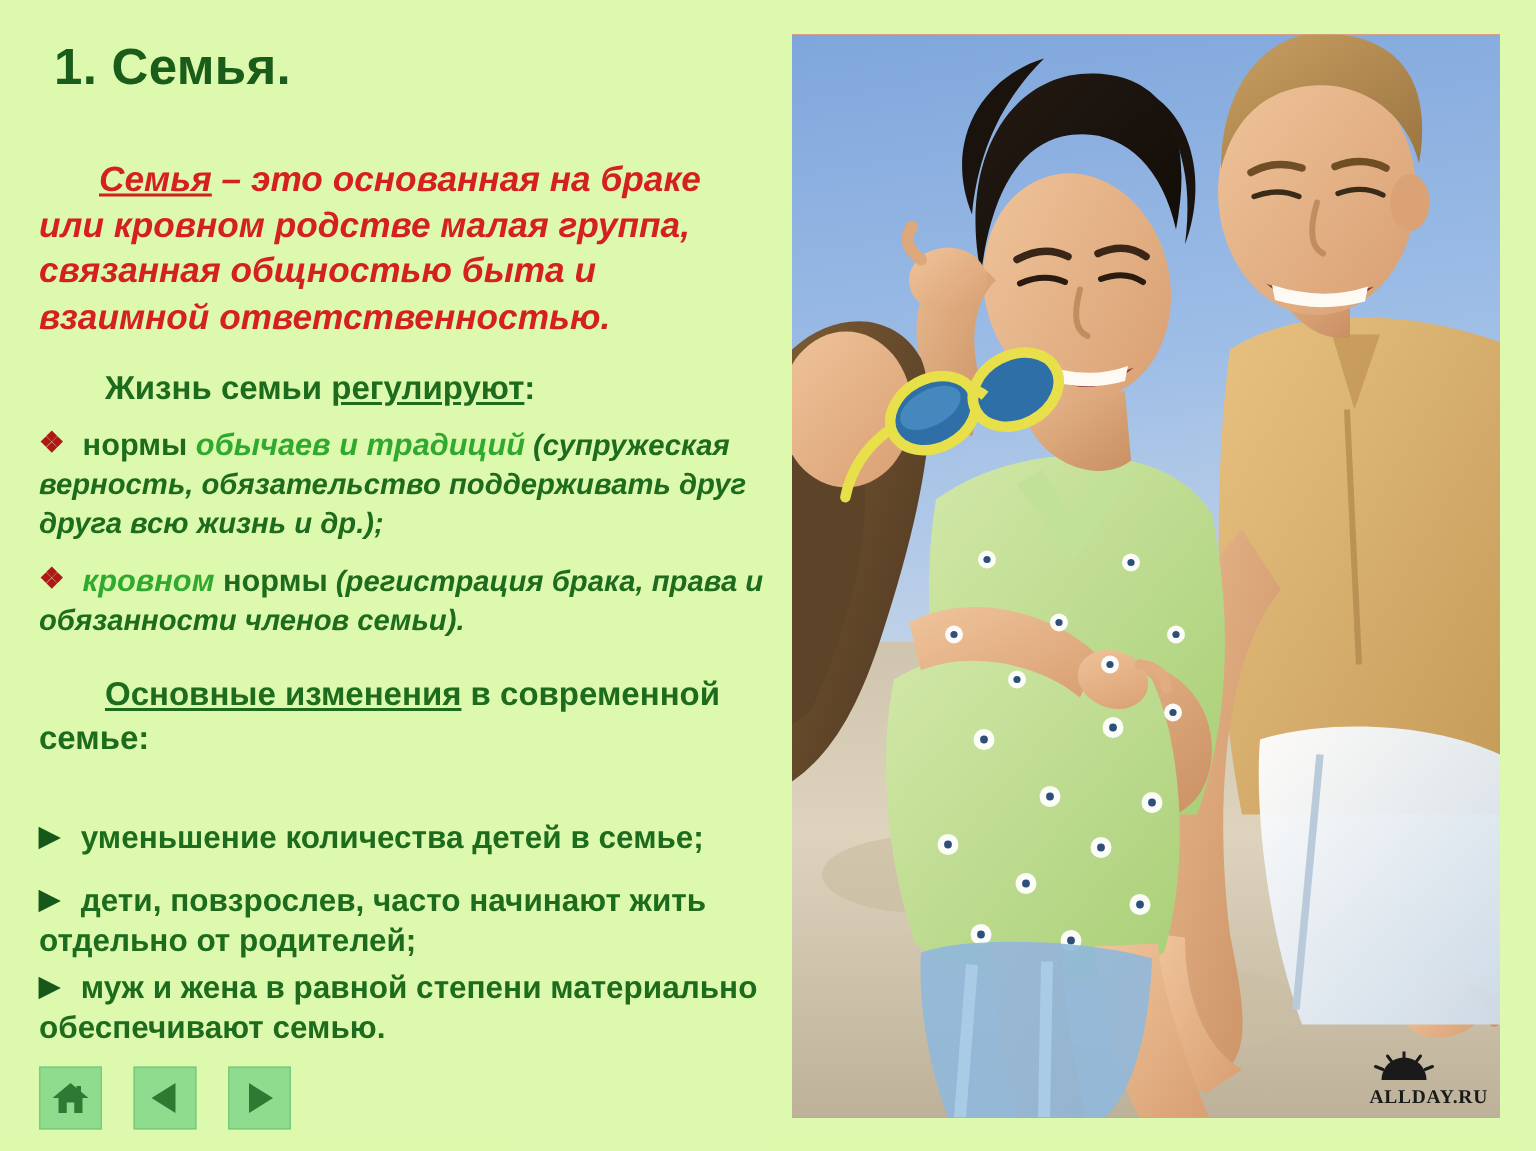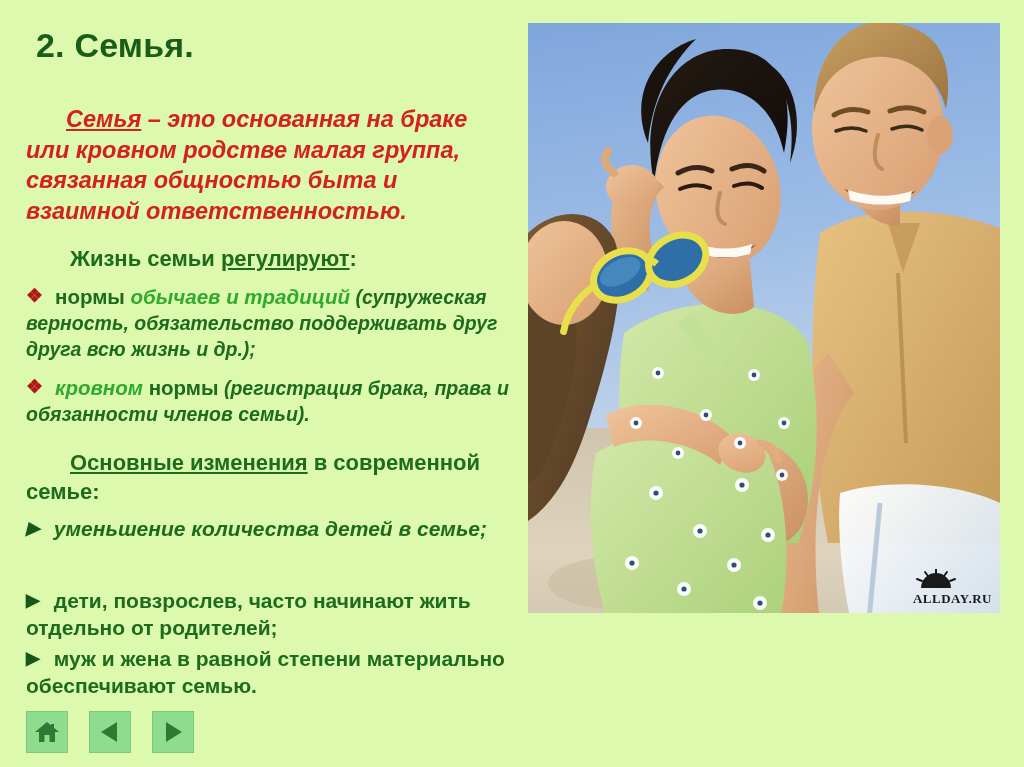--- a/index.html
+++ b/index.html
@@ -120,21 +120,21 @@
 
   .change-item {
     position: absolute;
     left: 26px;
     width: 492px;
     font-size: 21px;
     font-weight: bold;
     color: #1d6b1d;
     line-height: 1.28;
   }
-  #change-1 { top: 516px; font-style: italic; }
+  #change-1 { top: 546px; }
   #change-2 { top: 588px; }
   #change-3 { top: 630px; margin-top: 16px; }
 
   .tri {
     color: #17581a;
     font-size: 18px;
     padding-right: 14px;
     position: relative;
     top: -2px;
   }
@@ -159,21 +159,21 @@
     cursor: pointer;
   }
   .nav-btn svg { display: block; }
 
   
   #photo-frame {
     position: absolute;
     left: 528px;
     top: 23px;
     width: 472px;
-    height: 590px;
+    height: 722px;
     overflow: hidden;
     background: #ef4444;
   }
   #photo-frame svg { display: block; }
 
   #watermark {
     position: absolute;
     right: 8px;
     bottom: 6px;
     text-align: center;
@@ -187,21 +187,21 @@
     font-family: "Liberation Serif", serif;
   }
 </style>
 </head>
 <body>
 
 <div id="slide">
 
   <div id="text-col">
 
-    <div id="slide-title">2. Семья.</div>
+    <div id="slide-title">1. Семья.</div>
 
     <div id="regulate-heading">
       <span>Жизнь семьи </span><span class="ul">регулируют</span><span>:</span>
     </div>
 
     <div id="definition">
       <span class="term">Семья</span><span> – это основанная на браке или кровном родстве малая группа, связанная общностью быта и взаимной ответственностью.</span>
     </div>
 
     <div class="norm-block" id="norm-1">

